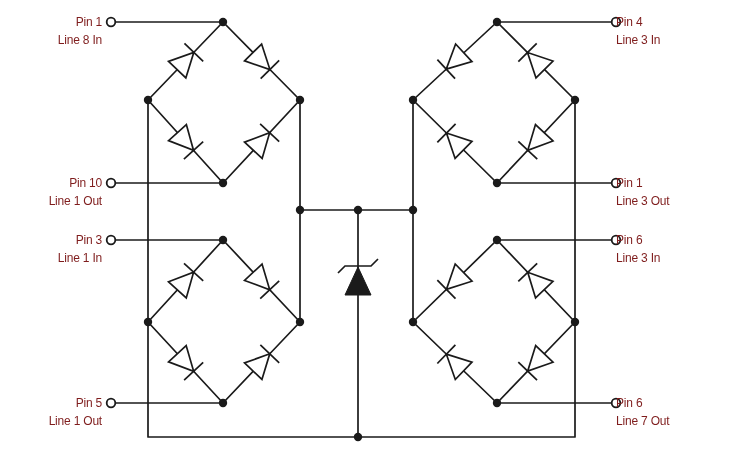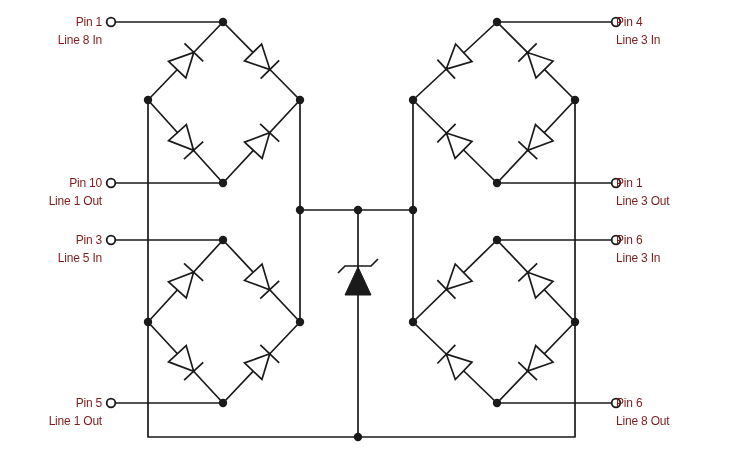--- a/index.html
+++ b/index.html
@@ -155,37 +155,37 @@
   <div class="pin-label left" style="top:13px">
     <div>Pin 1</div>
     <div>Line 8 In</div>
   </div>
   <div class="pin-label left" style="top:174px">
     <div>Pin 10</div>
     <div>Line 1 Out</div>
   </div>
   <div class="pin-label left" style="top:231px">
     <div>Pin 3</div>
-    <div>Line 5 In</div>
+    <div>Line 1 In</div>
   </div>
   <div class="pin-label left" style="top:394px">
     <div>Pin 5</div>
     <div>Line 1 Out</div>
   </div>
 
   <div class="pin-label right" style="top:13px">
     <div>Pin 4</div>
     <div>Line 3 In</div>
   </div>
   <div class="pin-label right" style="top:174px">
     <div>Pin 1</div>
     <div>Line 3 Out</div>
   </div>
   <div class="pin-label right" style="top:231px">
     <div>Pin 6</div>
     <div>Line 3 In</div>
   </div>
   <div class="pin-label right" style="top:394px">
     <div>Pin 6</div>
-    <div>Line 8 Out</div>
+    <div>Line 7 Out</div>
   </div>
 
 </div>
 
 </body></html>

